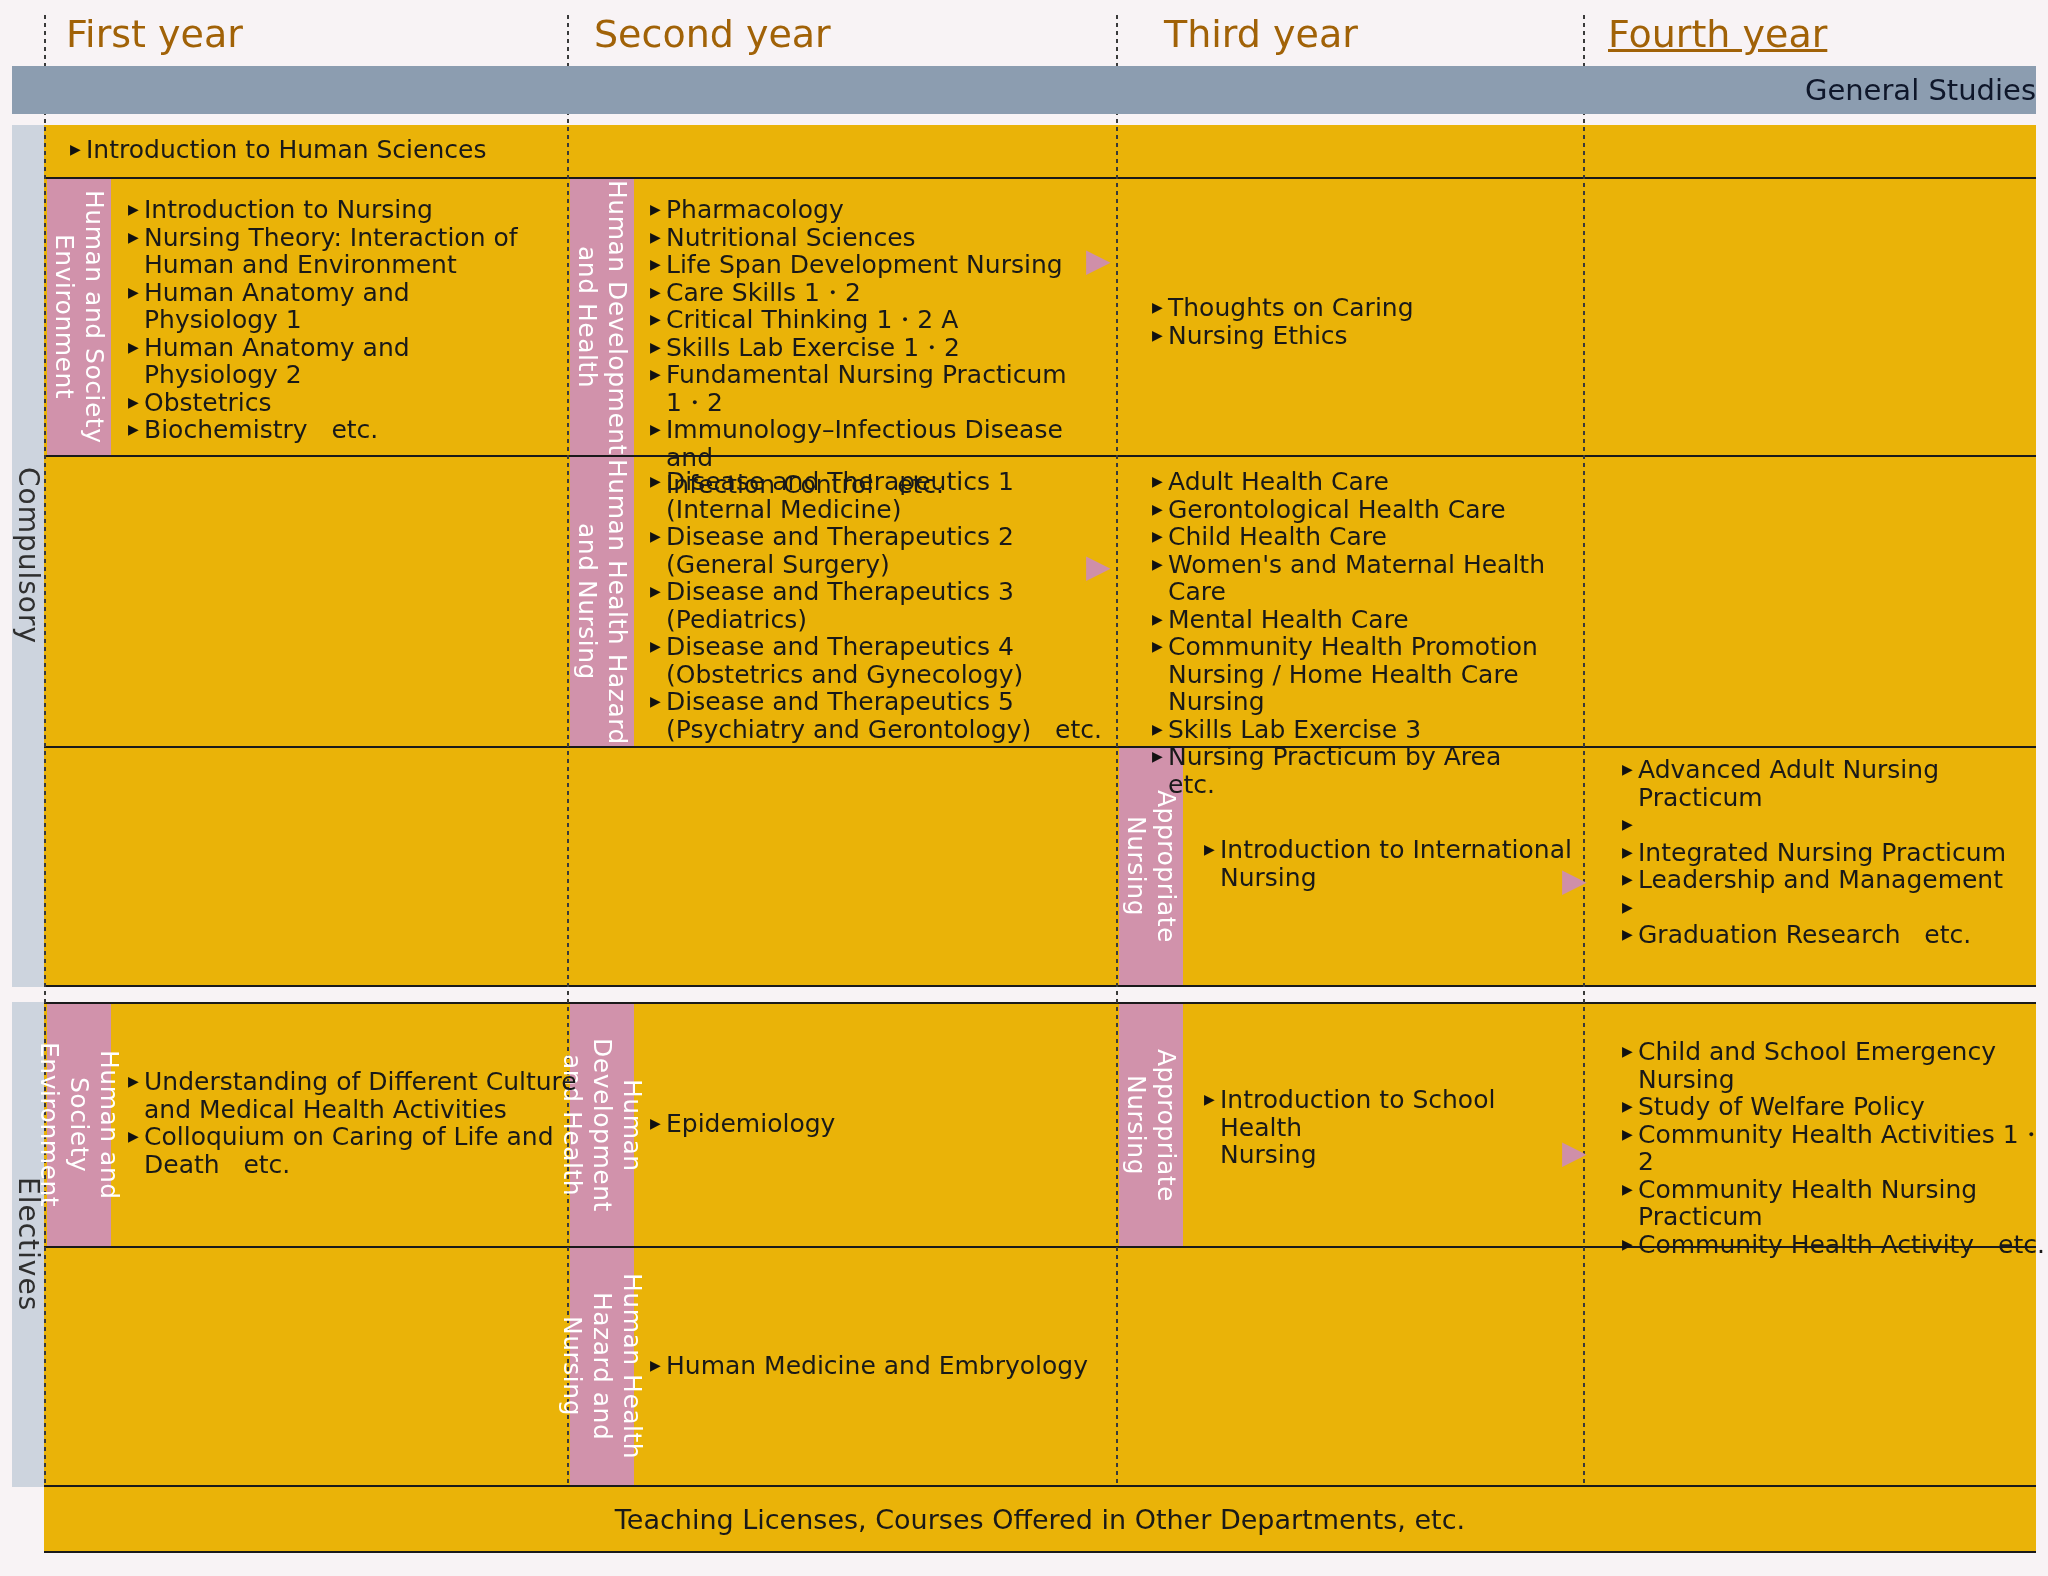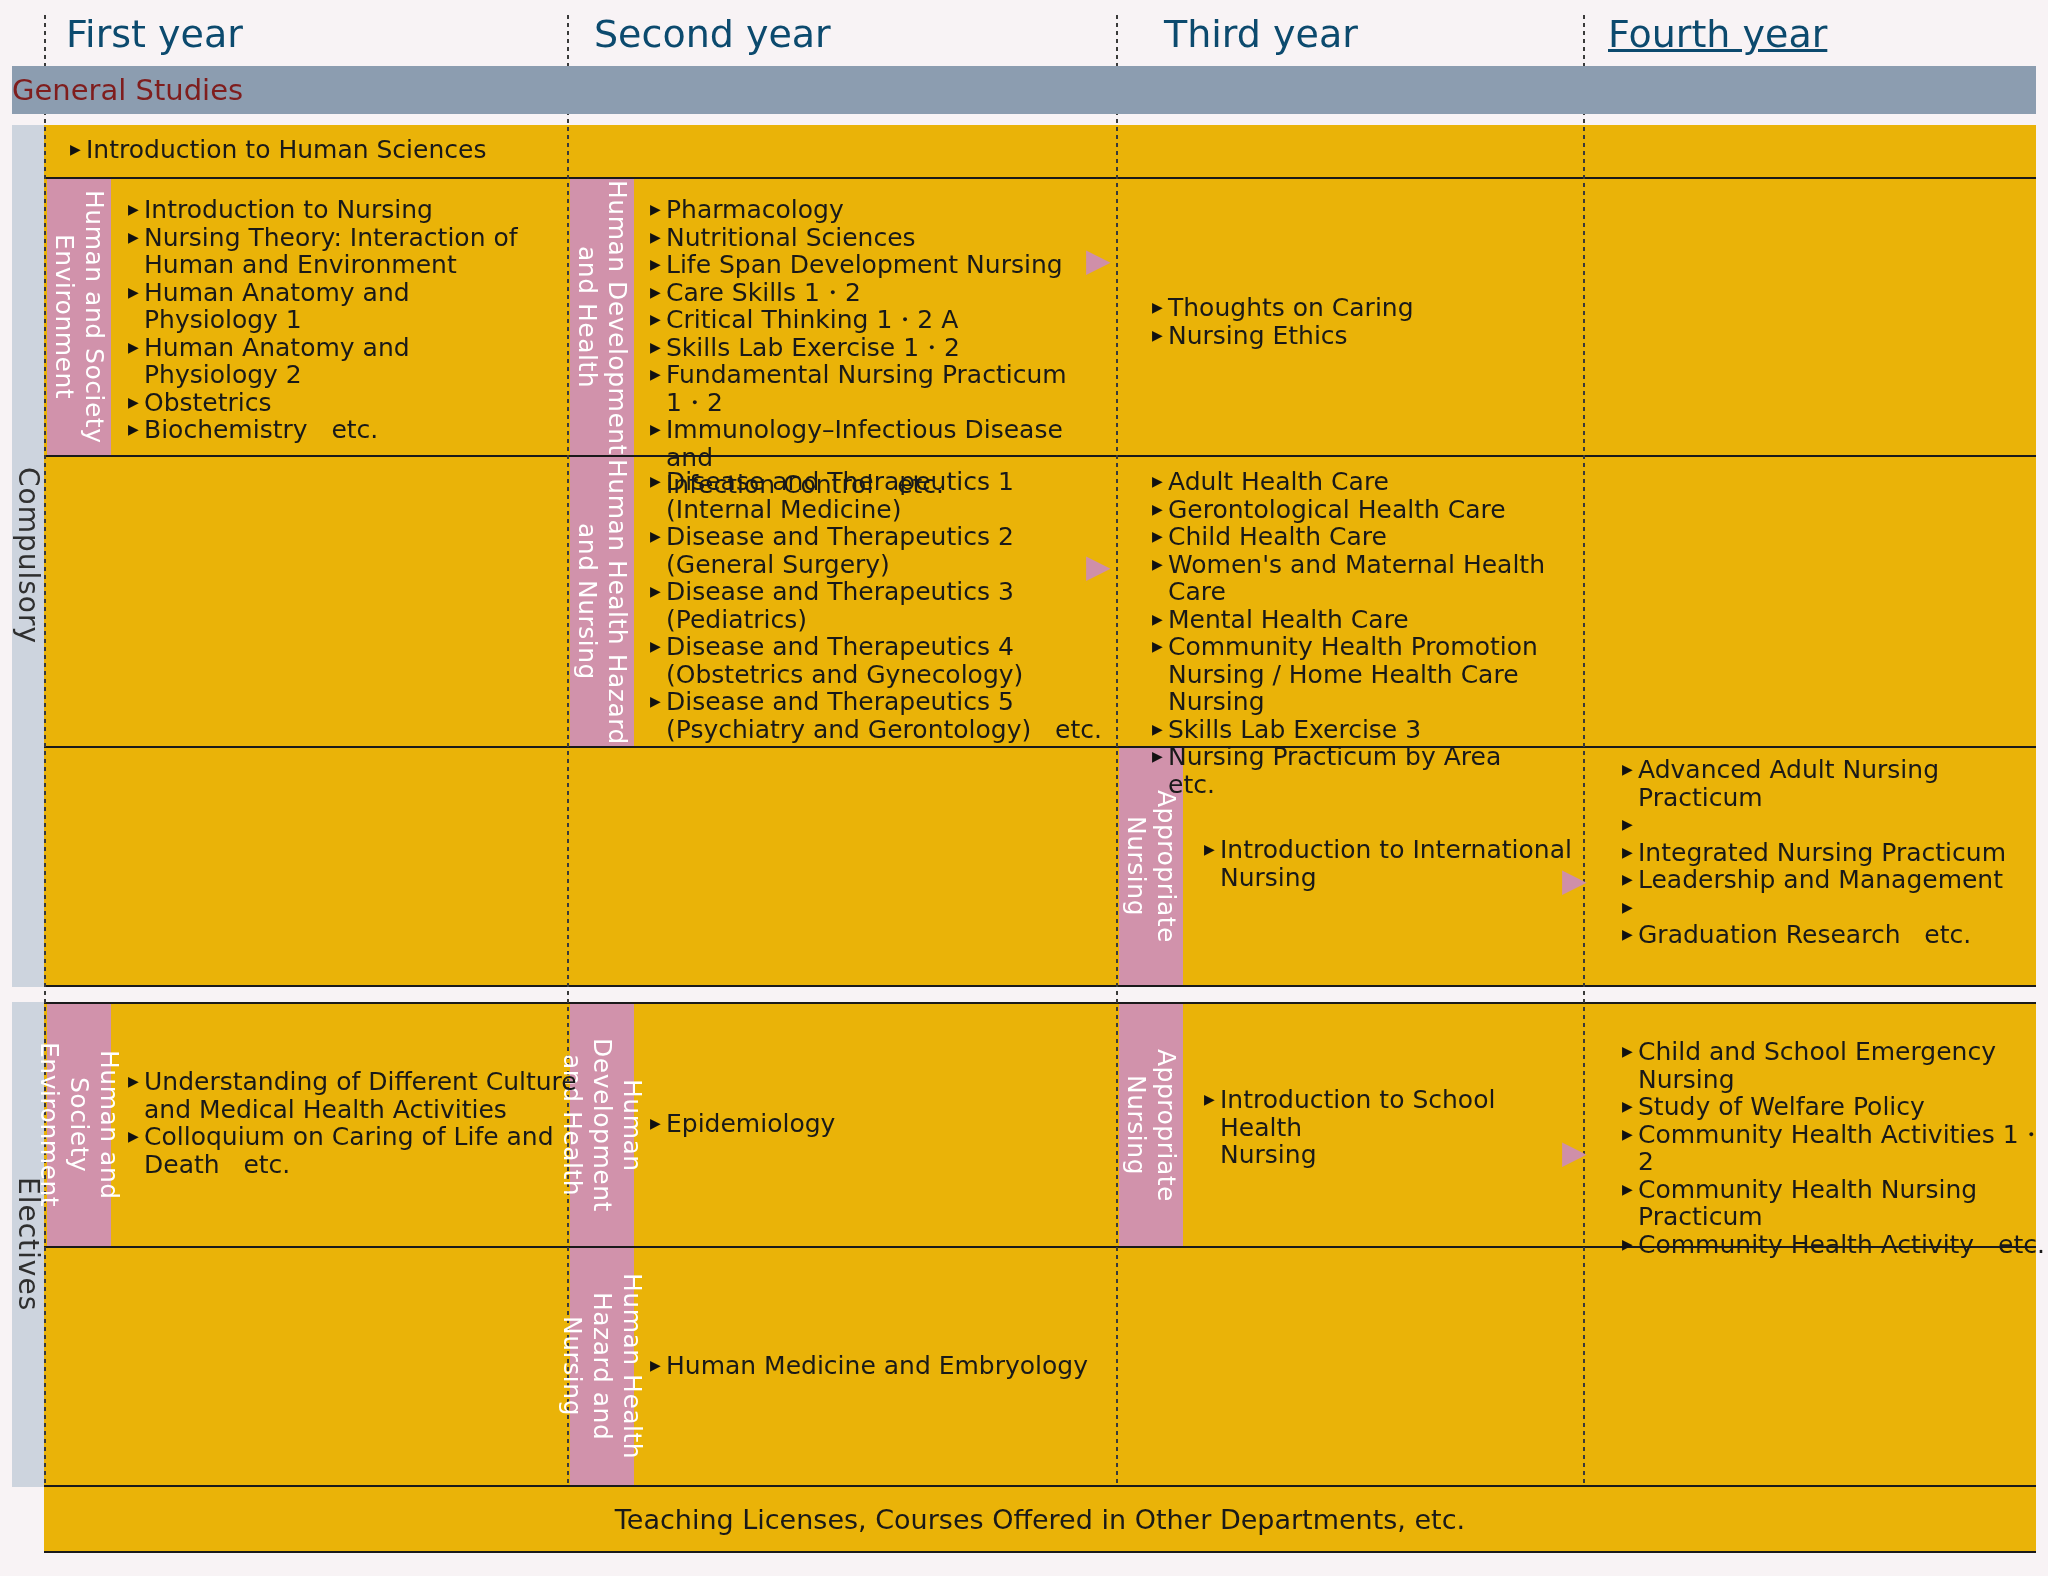--- a/index.html
+++ b/index.html
@@ -1,27 +1,27 @@
 <!DOCTYPE html>
 <html><head>
 <meta charset="utf-8">
 <style>
   html,body{margin:0;padding:0;background:#f8f3f5;}
   .canvas{
     position:relative;width:2048px;height:1576px;overflow:hidden;
     background:#f8f3f5;font-family:"DejaVu Sans",sans-serif;color:#191919;
   }
   
-  .year-header{position:absolute;top:12px;font-size:38px;color:#0c4a6e;z-index:6;white-space:nowrap;}
+  .year-header{position:absolute;top:12px;font-size:38px;color:#a16207;z-index:6;white-space:nowrap;}
   .yh1{left:66px;} .yh2{left:594px;} .yh3{left:1164px;} .yh4{left:1608px;text-decoration:underline;}
   
   .gs-band{
     position:absolute;left:12px;top:66px;width:2024px;height:48px;
-    background:#8c9db0;color:#7f1d1d;font-size:29px;z-index:3;
-    display:flex;align-items:center;justify-content:flex-start;
+    background:#8c9db0;color:#0f172a;font-size:29px;z-index:3;
+    display:flex;align-items:center;justify-content:flex-end;
   }
   
   .row{position:absolute;left:44px;width:1992px;background:#eab308;box-sizing:border-box;
        border-bottom:2px solid #1a1a1a;z-index:1;}
   .row-c0{top:125px;height:54px;}
   .row-c1{top:179px;height:278px;}
   .row-c2{top:457px;height:291px;}
   .row-c3{top:748px;height:239px;}
   .row-e1{top:1002px;height:246px;border-top:2px solid #1a1a1a;}
   .row-e2{top:1248px;height:239px;}

